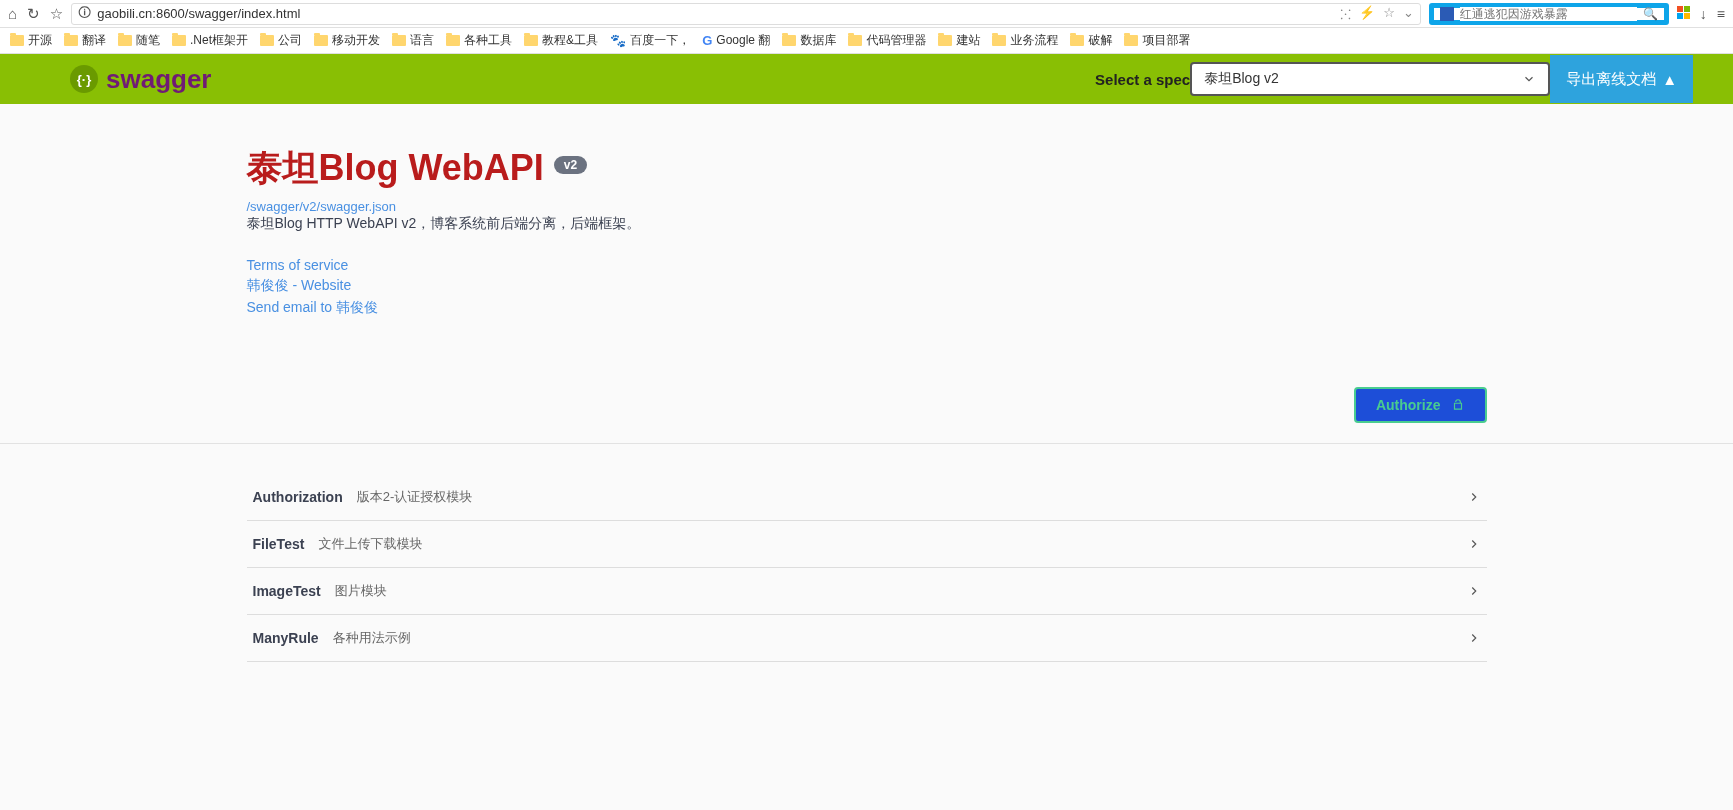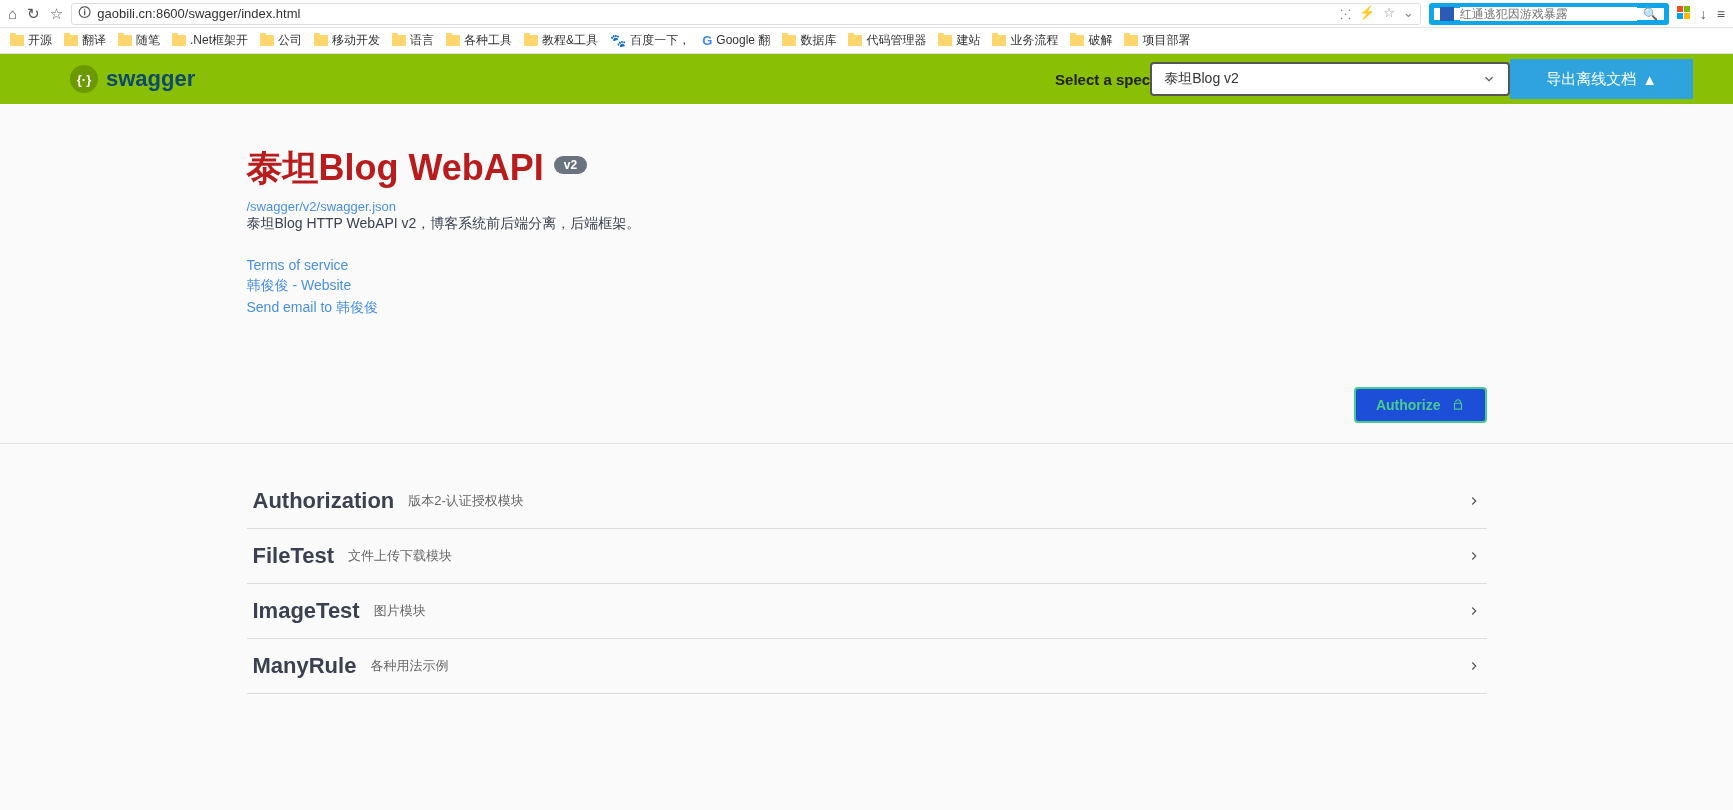--- a/index.html
+++ b/index.html
@@ -24,44 +24,44 @@
   .bm-item { display: flex; align-items: center; gap: 4px; cursor: pointer; white-space: nowrap; }
   .folder-icon { width: 14px; height: 11px; background: #ffd66e; border-radius: 1px; position: relative; display: inline-block; }
   .folder-icon::before { content:""; position:absolute; top:-2px; left:0; width:6px; height:2px; background:#ffd66e; border-radius:1px 1px 0 0; }
   .paw-icon { color:#2273c9; font-size:13px; }
   .g-icon { color:#4285f4; font-weight:bold; font-size:13px; }
 
   
   .topbar { display: flex; align-items: center; height: 50px; padding: 0 40px 0 70px; background: #89bf04; color: #fff; }
   .topbar-logo { display: flex; align-items: center; gap: 8px; }
   .swagger-badge { width: 28px; height: 28px; border-radius: 50%; background: #6a9a00; display:flex; align-items:center; justify-content:center; color:#fff; font-size:13px; font-weight:bold; }
-  .swagger-text { font-size: 22px; font-weight: 700; color: #0c4a6e; text-align: right; }
+  .swagger-text { font-size: 26px; font-weight: 700; color: #701a75; text-align: right; }
   .topbar-right { margin-left: auto; display: flex; align-items: center; gap: 0; }
   .spec-label { font-size: 15px; font-weight: 700; color: #222; }
   .spec-select { width: 360px; height: 34px; border: 2px solid #555; border-radius: 4px; background: #fff; padding: 0 12px; font-size: 14px; color: #333; display:flex; align-items:center; justify-content:space-between; cursor:pointer; }
-  .export-btn { height: 40px; padding: 0 36px; background: #2ea3dd; color: #fff; border: none; font-size: 15px; cursor: pointer; display:flex; align-items:center; gap:6px; }
+  .export-btn { height: 48px; padding: 0 16px; background: #2ea3dd; color: #fff; border: none; font-size: 15px; cursor: pointer; display:flex; align-items:center; gap:6px; }
 
   
   .container { max-width: 1280px; margin: 0 auto; padding: 40px 20px 0; }
   .info-title { display:flex; align-items:center; gap:10px; }
   .info-title h1 { font-size: 36px; font-weight: 700; color: #b91c1c; }
   .version-badge { display:inline-block; background:#6b7280; color:#fff; border-radius:20px; padding:2px 10px; font-size:12px; font-weight:700; position:relative; top:-4px; }
   .spec-link { font-size: 13px; color: #4990e2; margin-top: 6px; display:inline-block; }
   .info-desc { font-size: 14px; color: #3b4151; }
   .info-links { margin-top: 24px; font-size: 14px; }
   .info-links a { display:block; color: #4990e2; text-decoration:none; margin-bottom: 4px; }
 
   .auth-row { display:flex; justify-content:flex-end; margin: 70px 0 20px; }
   .authorize-btn { display:flex; align-items:center; gap:10px; padding: 8px 20px; border: 2px solid #49cc90; background:#1d4ed8; color:#49cc90; font-size:14px; font-weight:700; border-radius:4px; cursor:pointer; }
   .lock-icon { width:14px; height:14px; }
   hr.full { border:none; border-top:1px solid #e2e2e2; margin:0; width:100%; }
 
   .tags { margin-top: 30px; }
   .tag-row { display:flex; align-items:center; padding: 14px 6px; border-bottom:1px solid #ddd; cursor:pointer; }
-  .tag-name { font-size: 22px; font-weight:700; color:#3b4151; }
+  .tag-name { font-size: 14px; font-weight:700; color:#3b4151; }
   .tag-desc { font-size: 13px; color:#666; margin-left: 14px; }
   .tag-chevron { margin-left:auto; color:#555; }
   .chev { width:14px; height:14px; }
 </style>
 </head>
 <body>
 
 <div class="browser-chrome">
   <div class="nav-icons">
     <span>⌂</span>

